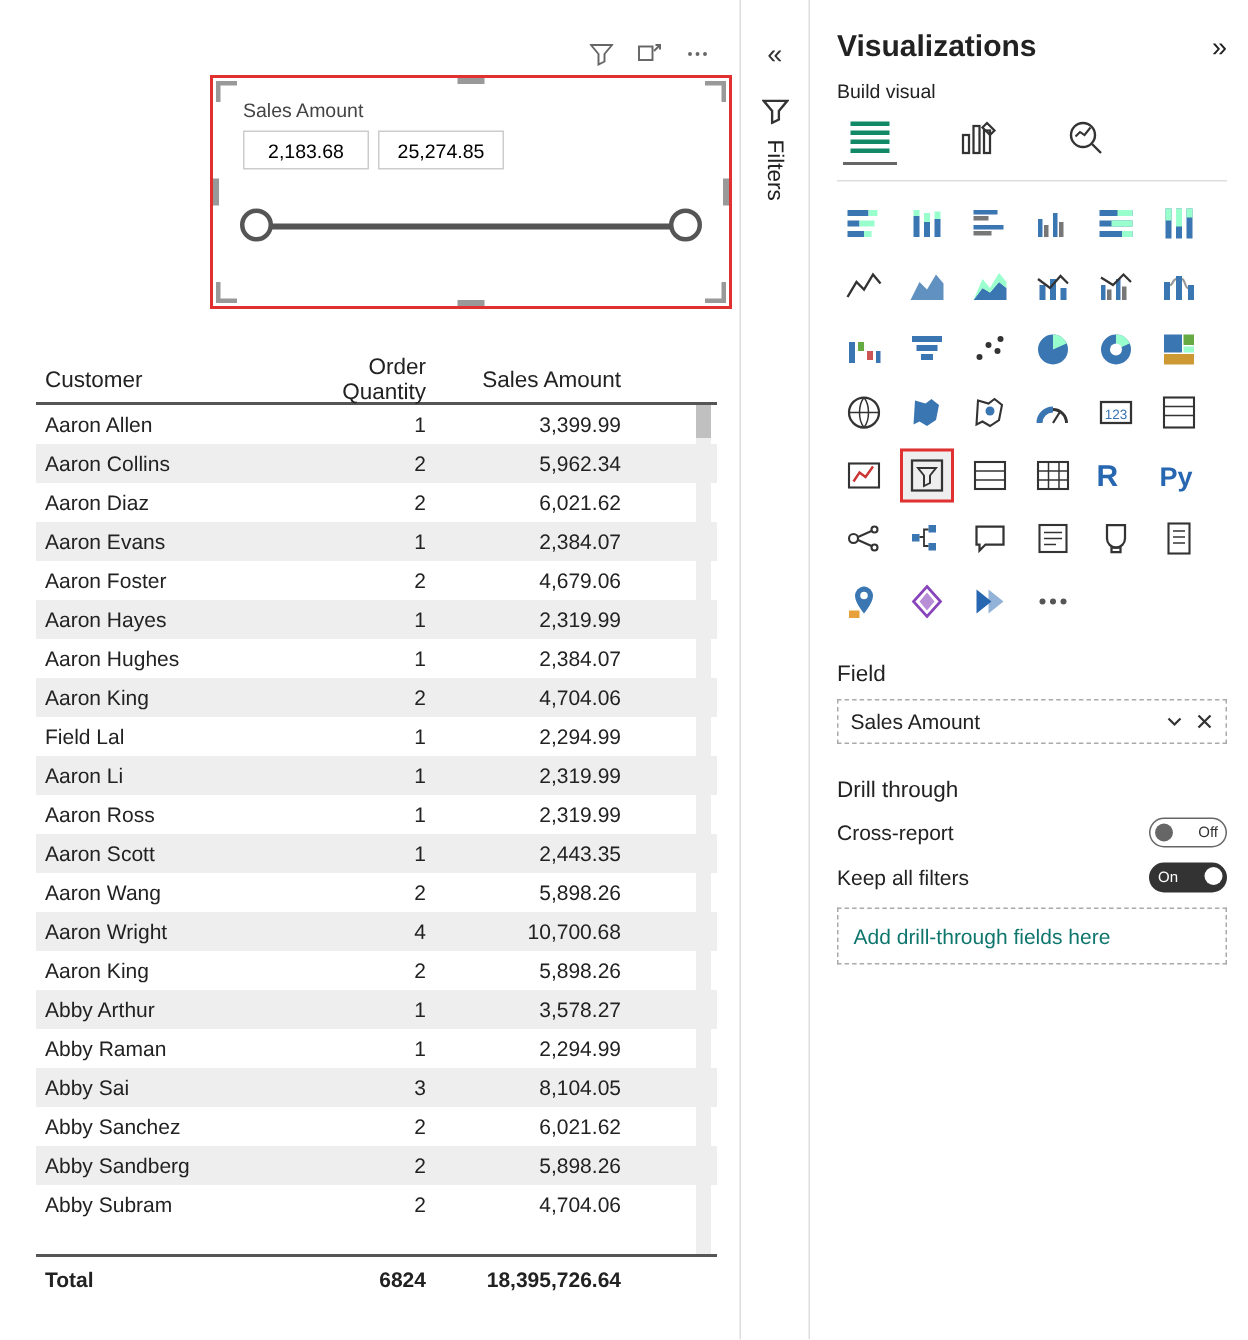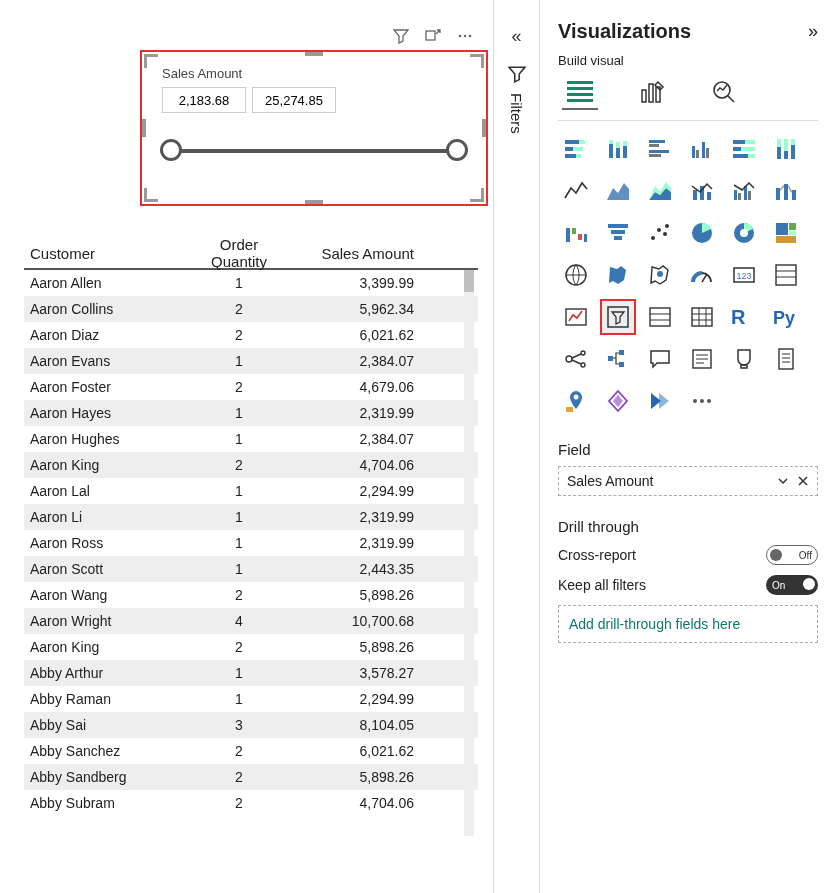--- a/index.html
+++ b/index.html
@@ -83,21 +83,21 @@
     left: 24px; top: 240px;
     width: 454px; height: 628px;
     display:flex; flex-direction:column;
   }
   .table-header, .table-row, .table-total {
     display:flex; align-items:center;
     height:26px; font-size:14px;
   }
   .table-header { font-size:15px; border-bottom: 2px solid #555; height:30px; padding-bottom:2px;}
   .c1 { flex: 0 0 170px; padding-left:6px;}
-  .c2 { flex: 0 0 100px; text-align:center; padding-right:10px;}
+  .c2 { flex: 0 0 100px; text-align:right; padding-right:10px;}
   .c3 { flex: 0 0 130px; text-align:right; padding-right:10px;}
   .table-body { overflow-y:auto; flex:1; }
   .table-row.odd { background:#eee; }
   .table-total { border-top:2px solid #555; font-weight:600; height:32px;}
   .scrollbar-track {
     position:absolute; right:4px; top:30px; bottom:32px;
     width:10px; background:#eee;
   }
   .scrollbar-thumb {
     position:absolute; top:0; width:100%; height:22px;
@@ -261,21 +261,21 @@
           <div class="c1">Aaron Hughes</div>
           <div class="c2">1</div>
           <div class="c3">2,384.07</div>
         </div>
         <div class="table-row odd">
           <div class="c1">Aaron King</div>
           <div class="c2">2</div>
           <div class="c3">4,704.06</div>
         </div>
         <div class="table-row">
-          <div class="c1">Aaron Lal</div>
+          <div class="c1">Field Lal</div>
           <div class="c2">1</div>
           <div class="c3">2,294.99</div>
         </div>
         <div class="table-row odd">
           <div class="c1">Aaron Li</div>
           <div class="c2">1</div>
           <div class="c3">2,319.99</div>
         </div>
         <div class="table-row">
           <div class="c1">Aaron Ross</div>
@@ -326,20 +326,25 @@
           <div class="c1">Abby Sandberg</div>
           <div class="c2">2</div>
           <div class="c3">5,898.26</div>
         </div>
         <div class="table-row">
           <div class="c1">Abby Subram</div>
           <div class="c2">2</div>
           <div class="c3">4,704.06</div>
         </div>
       </div>
+    <div class="table-total">
+      <div class="c1">Total</div>
+      <div class="c2">6824</div>
+      <div class="c3">18,395,726.64</div>
+    </div>
     <div class="scrollbar-track">
       <div class="scrollbar-thumb"></div>
     </div>
   </div>
 </div>
 
 <div class="filters-rail">
   <div class="chev">«</div>
   <div class="funnel">
     <svg viewBox="0 0 16 16">

